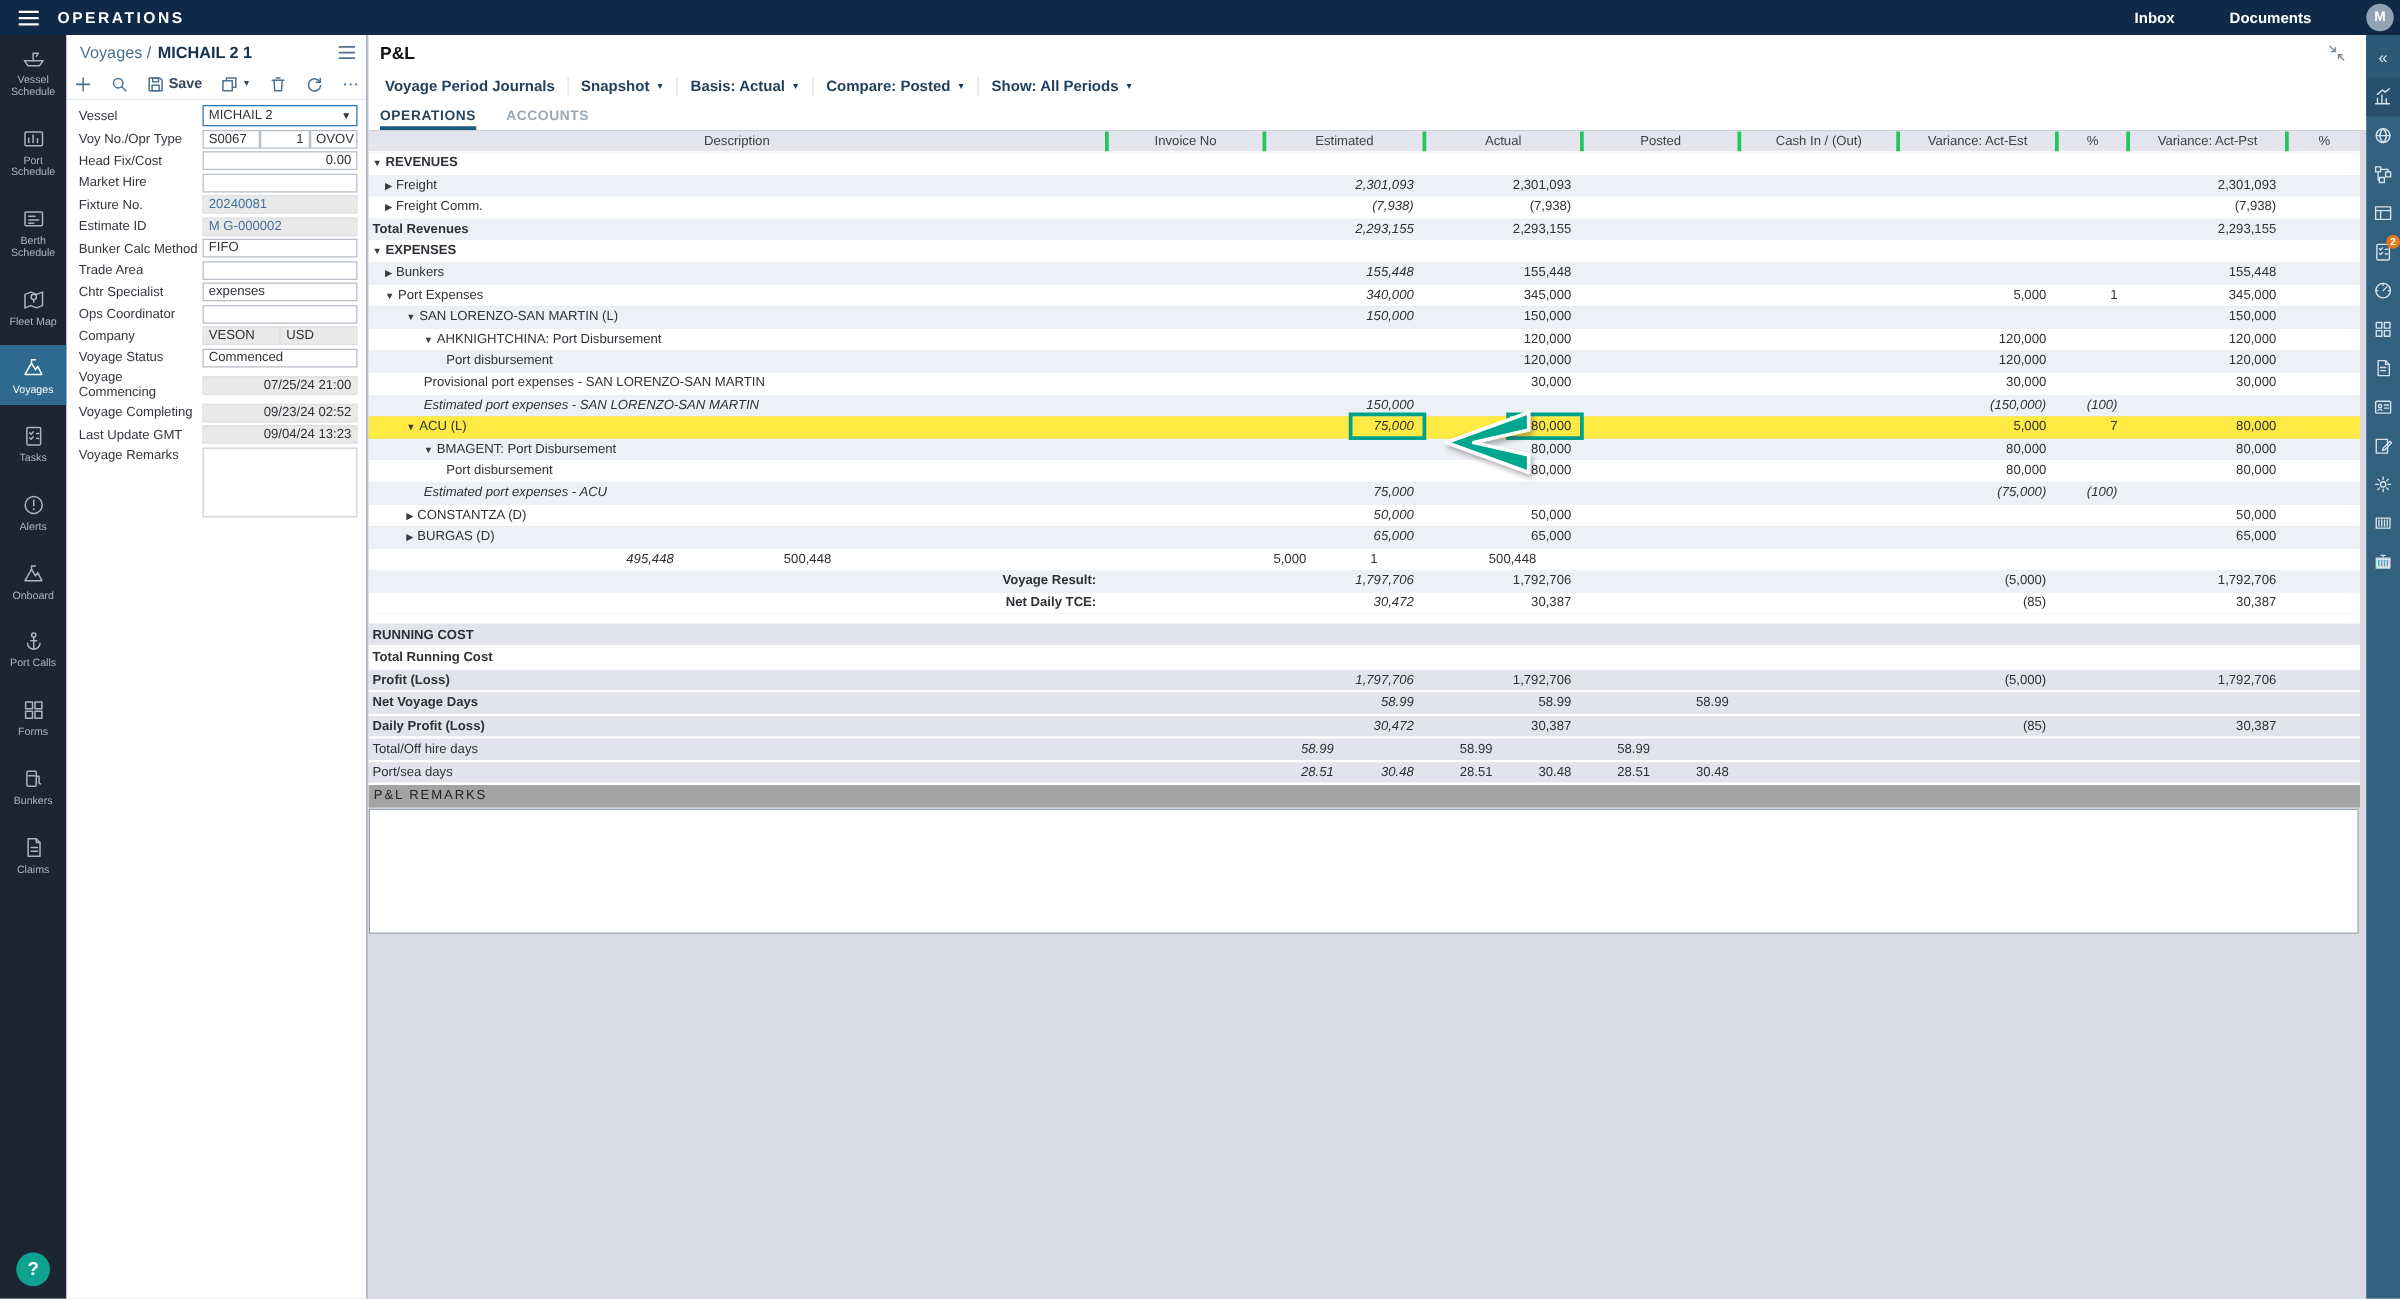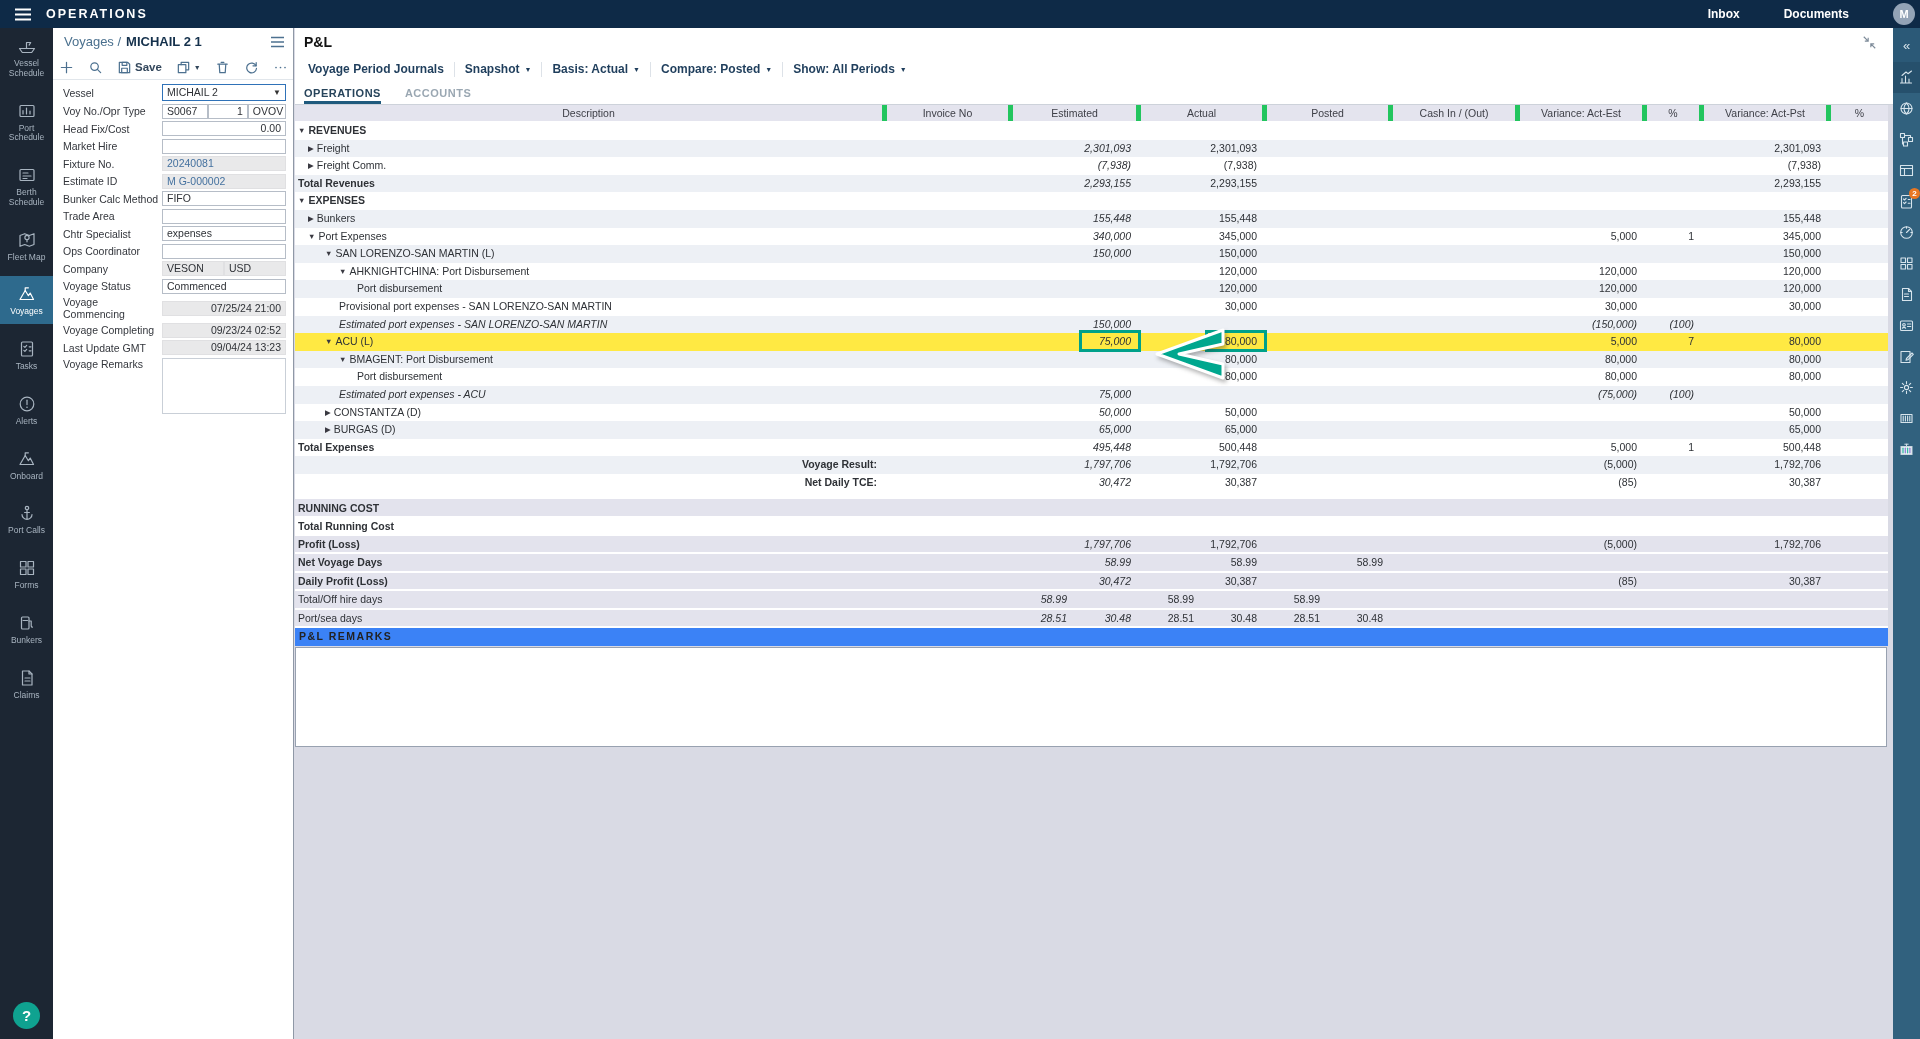--- a/index.html
+++ b/index.html
@@ -68,37 +68,37 @@
   .tabs { position:absolute; bottom:0; left:0; right:0; height:24px; border-bottom:1px solid #cdd2da;
     display:flex; gap:24px; padding-left:9px; }
   .tab { font-size:11px; font-weight:bold; letter-spacing:.5px; color:#9aa7b2; padding-top:6px;
     cursor:pointer; }
   .tab.active { color:#27445b; border-bottom:3px solid #1f5a7d; }
 
   
   .ptable { width:1593px; }
   .thead { display:flex; background:#e4e4ee; height:17px; line-height:16px; font-size:10.5px;
     color:#3f4048; border-bottom:1px solid #fff; }
-  .th { text-align:center; border-right:5px solid #22c55e; white-space:nowrap; overflow:hidden; }
+  .th { text-align:center; border-right:3px solid #22c55e; white-space:nowrap; overflow:hidden; }
   .th:last-child { border-right:none; }
   .tr { display:flex; height:17.6px; line-height:17.6px; font-size:10.5px; color:#2e3136;
     background:#fff; position:relative; }
   .tr.alt { background:#edf0f5; }
   .tr.yellow { background:#ffe943; z-index:6; }
   .tr.band { background:#e3e3ed; border-bottom:2px solid #fff; height:18.5px; line-height:16px; }
   .td { text-align:right; padding-right:10px; white-space:nowrap; position:relative; }
   .td.desc { text-align:left; padding-right:0; display:flex; align-items:center; }
   .td.pair { padding-right:0; }
   .half { display:inline-block; width:50%; text-align:right; padding-right:10px; }
   .exp { font-size:7.5px; color:#3a3a42; margin-right:3px; cursor:pointer; }
   .b { font-weight:bold; } .i { font-style:italic; }
   .desc-right { justify-content:flex-end; padding-right:10px !important; font-weight:bold; }
   .spacer { height:8px; background:#fff; }
-  .remarks-row { height:17.6px; line-height:17.6px; background:#3b82f6; font-size:10.5px;
-    font-weight:bold; letter-spacing:1.5px; color:#222; padding-left:4px; width:1593px; }
+  .remarks-row { height:17.6px; line-height:17.6px; background:#a3a3a3; font-size:10.5px;
+    font-weight:normal; letter-spacing:1.5px; color:#222; padding-left:4px; width:1593px; }
   .remarks-box { width:1592px; height:100px; background:#fff; border:1px solid #98a1b0;
     margin-top:1px; cursor:text; }
 
   
   .tealbox { position:absolute; right:0; top:-3px; height:22px; width:62px;
     border:3px solid #00a18a; z-index:7; }
   .anno-arrow { position:absolute; left:856px; top:-6px; width:78px; height:58px; z-index:8;
     filter:drop-shadow(2px 3px 2px rgba(40,40,40,.35)); }
 
   
@@ -746,23 +746,20 @@
             <span class="td i" style="width: 128px;">65,000</span>
             <span class="td" style="width: 126px;">65,000</span>
             <span class="td" style="width: 126px;"></span>
             <span class="td" style="width: 127px;"></span>
             <span class="td" style="width: 127px;"></span>
             <span class="td" style="width: 57px;"></span>
             <span class="td" style="width: 127px;">65,000</span>
             <span class="td" style="width: 57px;"></span>
           </div>
           <div class="tr">
-            <span class="td desc" style="width: 592px; padding-left: 3px;">
-              <span class="b ">Total Expenses</span>
-            </span>
             <span class="td" style="width: 126px;"></span>
             <span class="td i" style="width: 128px;">495,448</span>
             <span class="td" style="width: 126px;">500,448</span>
             <span class="td" style="width: 126px;"></span>
             <span class="td" style="width: 127px;"></span>
             <span class="td" style="width: 127px;">5,000</span>
             <span class="td" style="width: 57px;">1</span>
             <span class="td" style="width: 127px;">500,448</span>
             <span class="td" style="width: 57px;"></span>
           </div>

